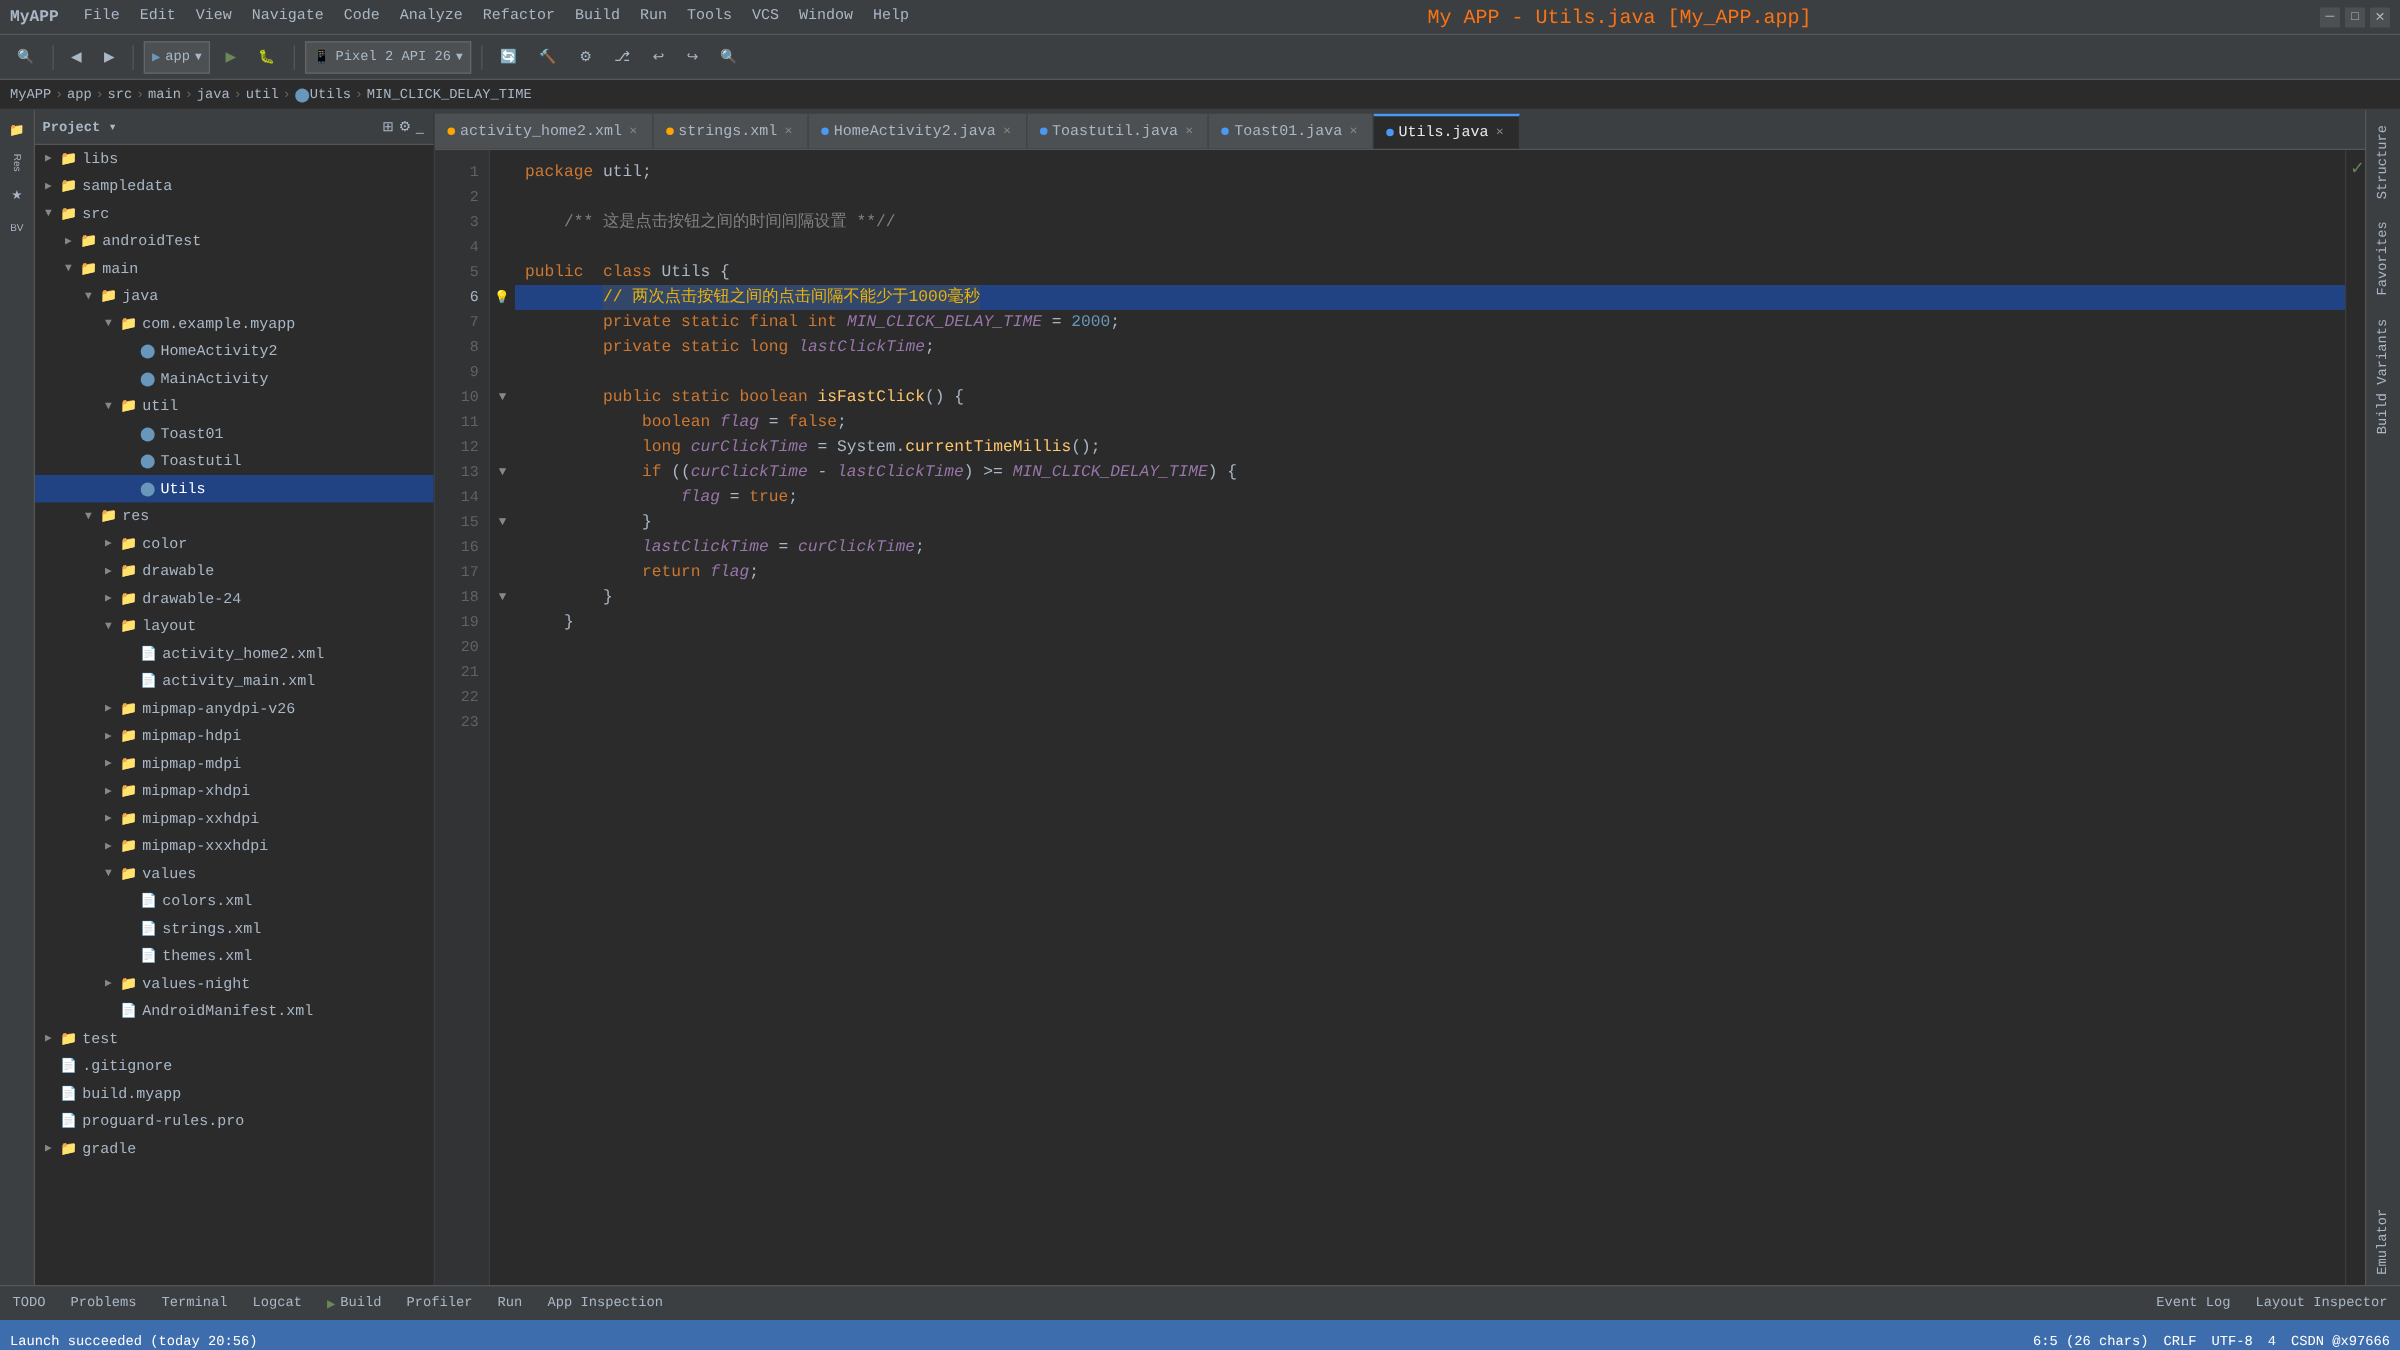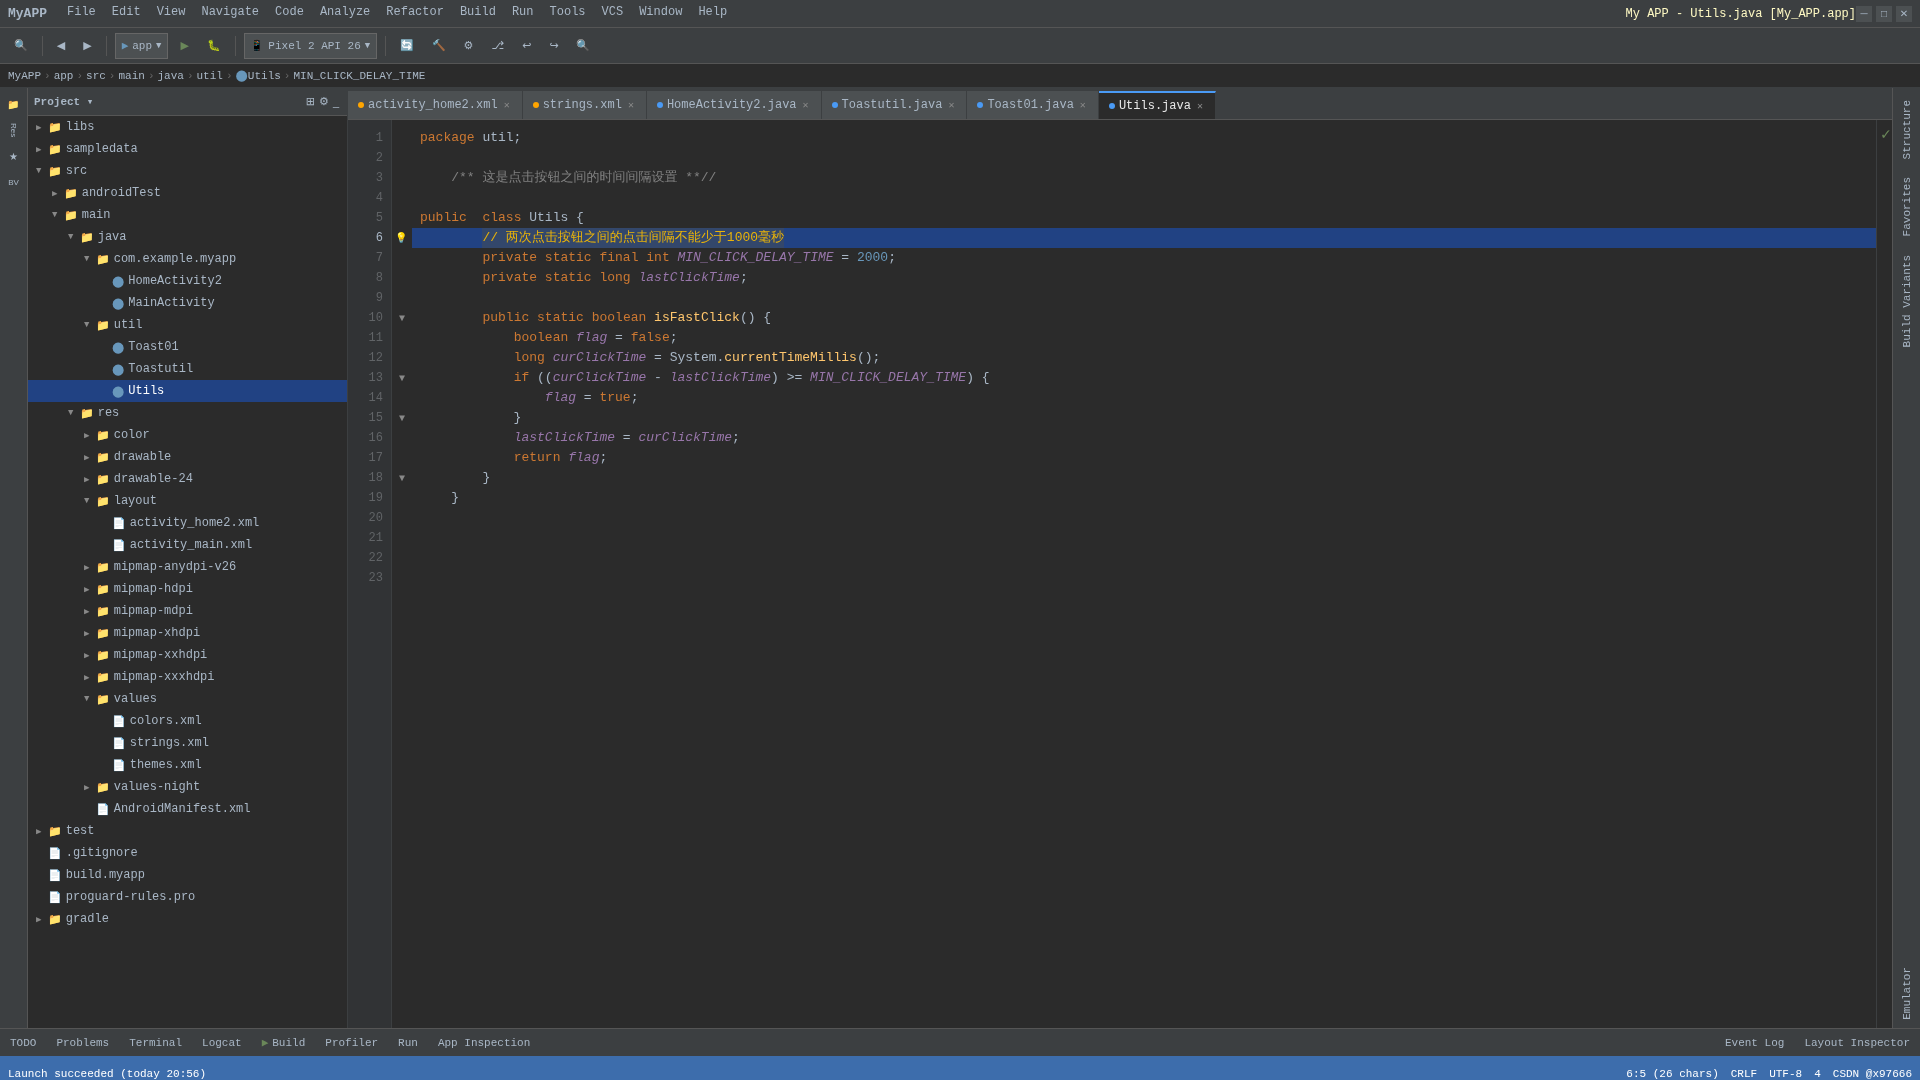--- a/index.html
+++ b/index.html
@@ -34,23 +34,23 @@
     .menu-item {
       color: #a9b7c6;
       padding: 0 8px;
       height: 32px;
       line-height: 28px;
       cursor: pointer;
       font-size: 12px;
     }
     .menu-bar .title-center {
       flex: 1;
-      text-align: right;
-      color: #fef9c3;
-      font-size: 12px;
+      text-align: center;
+      color: #f97316;
+      font-size: 16px;
     }
     .window-controls {
       display: flex;
       gap: 4px;
       margin-left: auto;
     }
     .win-btn {
       width: 16px;
       height: 16px;
       background: #4c5052;

